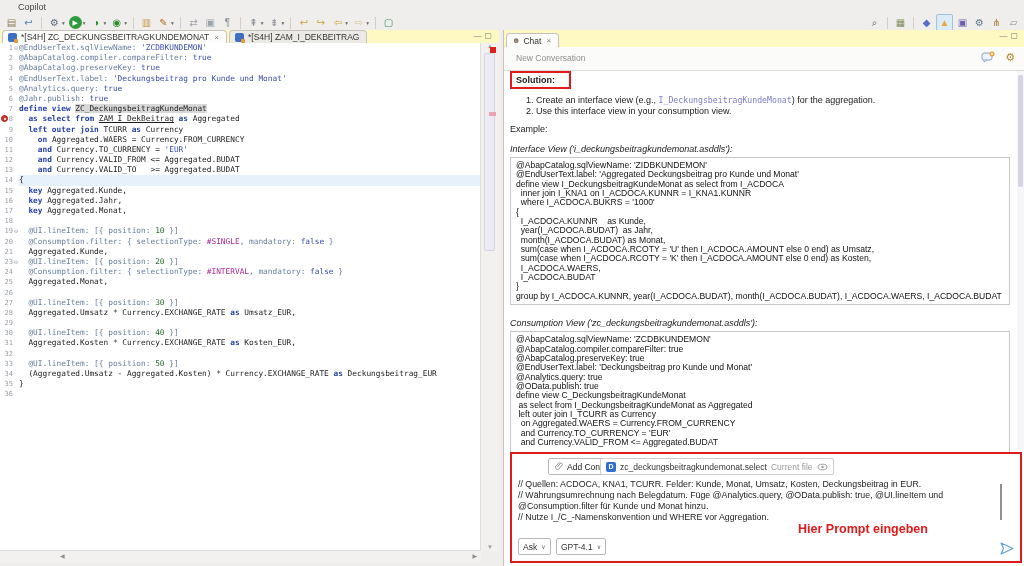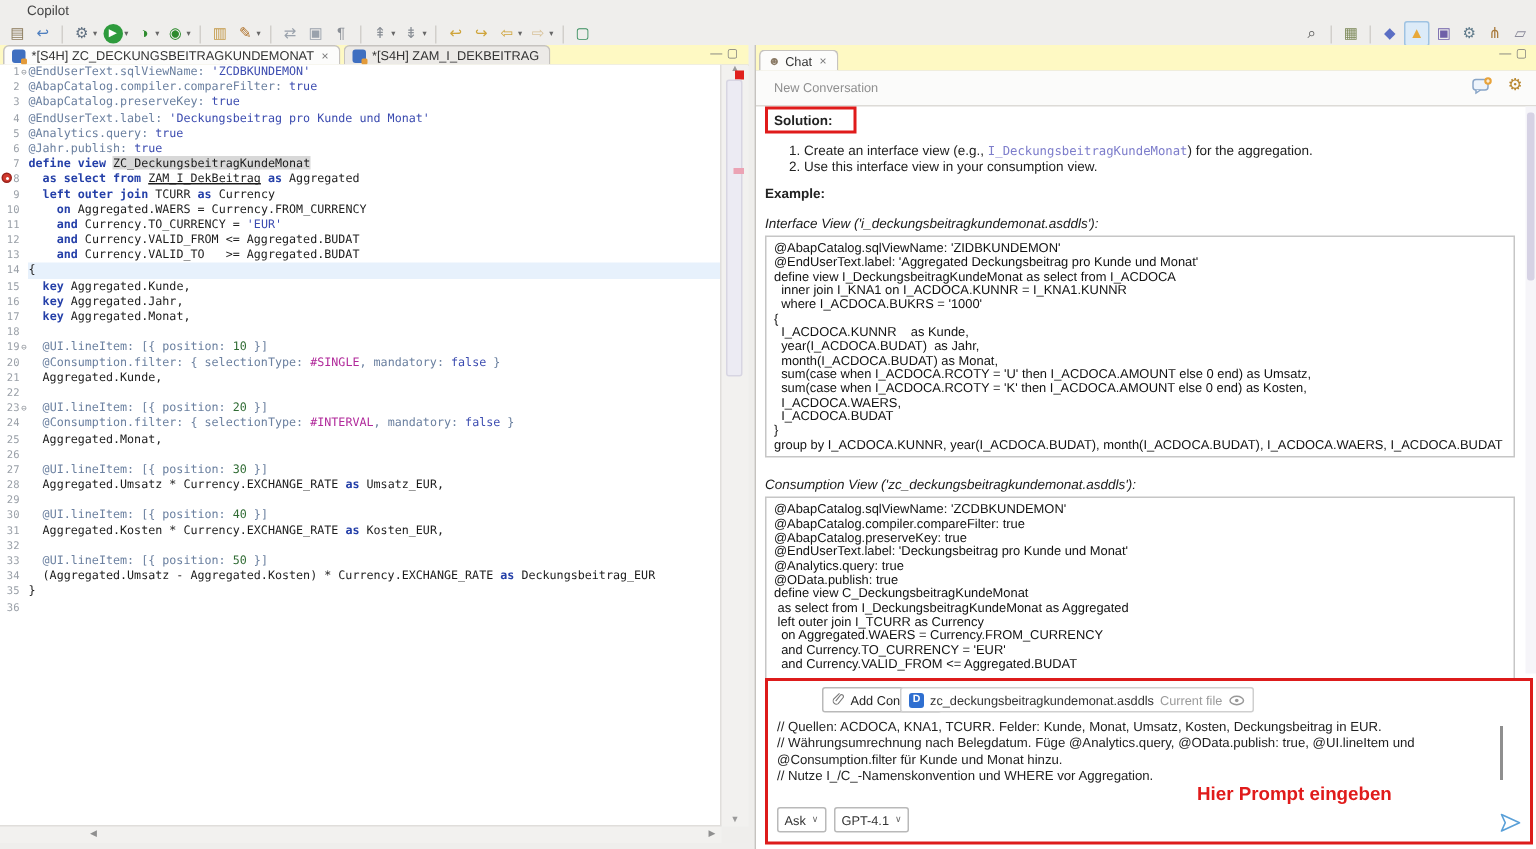--- a/index.html
+++ b/index.html
@@ -53,21 +53,21 @@
   #chat .tab{height:13px;}
   .chat-ico{font-size:8px;color:#8a7a66;margin-right:3px;}
   .chat-head{position:absolute;left:0;top:17px;right:0;height:23px;background:#fbfbfa;border-bottom:1px solid #dddbd7;}
   .chat-head .title{position:absolute;left:12px;top:6px;font-size:8.5px;color:#8f8f8f;}
   .chat-head .hicons{position:absolute;right:10px;top:4px;display:flex;gap:10px;align-items:center;}
   .gear{font-size:11px;color:#b8862e;line-height:12px;}
   .chat-body{position:absolute;left:4px;top:40px;width:508px;height:382px;overflow:hidden;font-size:9px;color:#222;}
   .sol-box{display:inline-block;border:2px solid #e01b1b;padding:2px 14px 2px 4px;margin:1px 0 0 2px;font-weight:bold;font-size:9px;}
   .steps{margin:6px 0 0 18px;line-height:10.5px;}
   .steps .mono{font-family:"DejaVu Sans Mono",monospace;font-size:8.2px;color:#7d7dcb;}
-  .example{margin:8px 0 0 2px;font-weight:bold;}
+  .example{margin:8px 0 0 2px;font-weight:normal;}
   .code-head{margin:10px 0 3px 2px;font-style:italic;color:#1a1a1a;}
   .code-head2{margin:13px 0 3px 2px;font-style:italic;color:#1a1a1a;}
   .codeblock{margin:0 6px 0 2px;border:1px solid #c6c6c6;background:#fff;padding:3px 5px;
              font-size:8.6px;line-height:9.35px;color:#111;}
   .chat-scroll{position:absolute;right:1px;top:41px;width:7px;height:378px;background:#f6f5f9;}
   .chat-scroll .thumb{position:absolute;left:1px;top:4px;width:5px;height:112px;background:#d6d2e4;border-radius:2px;}
   
   .prompt-box{position:absolute;left:6px;top:422px;width:508px;height:107px;border:2px solid #dd1b1b;background:#fff;z-index:5;}
   .pb-btn{position:absolute;left:6px;top:4px;height:15px;display:inline-flex;align-items:center;gap:3px;
           border:1px solid #b9b9b9;border-radius:2px;padding:0 6px;font-size:8.5px;color:#222;background:#fff;margin-left:30px;}
@@ -223,21 +223,20 @@
         <div class="ed-line"><span class="ln">12</span><span class="fold"></span><span class="tk-t">    </span><span class="tk-k">and </span><span class="tk-t">Currency.VALID_FROM &lt;= Aggregated.BUDAT</span></div>
         <div class="ed-line"><span class="ln">13</span><span class="fold"></span><span class="tk-t">    </span><span class="tk-k">and </span><span class="tk-t">Currency.VALID_TO   &gt;= Aggregated.BUDAT</span></div>
         <div class="ed-line cur"><span class="ln">14</span><span class="fold"></span><span class="tk-t">{</span></div>
         <div class="ed-line"><span class="ln">15</span><span class="fold"></span><span class="tk-t">  </span><span class="tk-k">key </span><span class="tk-t">Aggregated.Kunde,</span></div>
         <div class="ed-line"><span class="ln">16</span><span class="fold"></span><span class="tk-t">  </span><span class="tk-k">key </span><span class="tk-t">Aggregated.Jahr,</span></div>
         <div class="ed-line"><span class="ln">17</span><span class="fold"></span><span class="tk-t">  </span><span class="tk-k">key </span><span class="tk-t">Aggregated.Monat,</span></div>
         <div class="ed-line"><span class="ln">18</span><span class="fold"></span></div>
         <div class="ed-line"><span class="ln">19</span><span class="fold">⊖</span><span class="tk-t">  </span><span class="tk-a">@UI.lineItem: [{ position: </span><span class="tk-n">10</span><span class="tk-a"> }]</span></div>
         <div class="ed-line"><span class="ln">20</span><span class="fold"></span><span class="tk-t">  </span><span class="tk-a">@Consumption.filter: { selectionType: </span><span class="tk-e">#SINGLE</span><span class="tk-a">, mandatory: </span><span class="tk-v">false</span><span class="tk-a"> }</span></div>
         <div class="ed-line"><span class="ln">21</span><span class="fold"></span><span class="tk-t">  Aggregated.Kunde,</span></div>
-        <div class="ed-line"><span class="ln">22</span><span class="fold"></span></div>
         <div class="ed-line"><span class="ln">23</span><span class="fold">⊖</span><span class="tk-t">  </span><span class="tk-a">@UI.lineItem: [{ position: </span><span class="tk-n">20</span><span class="tk-a"> }]</span></div>
         <div class="ed-line"><span class="ln">24</span><span class="fold"></span><span class="tk-t">  </span><span class="tk-a">@Consumption.filter: { selectionType: </span><span class="tk-e">#INTERVAL</span><span class="tk-a">, mandatory: </span><span class="tk-v">false</span><span class="tk-a"> }</span></div>
         <div class="ed-line"><span class="ln">25</span><span class="fold"></span><span class="tk-t">  Aggregated.Monat,</span></div>
         <div class="ed-line"><span class="ln">26</span><span class="fold"></span></div>
         <div class="ed-line"><span class="ln">27</span><span class="fold"></span><span class="tk-t">  </span><span class="tk-a">@UI.lineItem: [{ position: </span><span class="tk-n">30</span><span class="tk-a"> }]</span></div>
         <div class="ed-line"><span class="ln">28</span><span class="fold"></span><span class="tk-t">  Aggregated.Umsatz * Currency.EXCHANGE_RATE </span><span class="tk-k">as </span><span class="tk-t">Umsatz_EUR,</span></div>
         <div class="ed-line"><span class="ln">29</span><span class="fold"></span></div>
         <div class="ed-line"><span class="ln">30</span><span class="fold"></span><span class="tk-t">  </span><span class="tk-a">@UI.lineItem: [{ position: </span><span class="tk-n">40</span><span class="tk-a"> }]</span></div>
         <div class="ed-line"><span class="ln">31</span><span class="fold"></span><span class="tk-t">  Aggregated.Kosten * Currency.EXCHANGE_RATE </span><span class="tk-k">as </span><span class="tk-t">Kosten_EUR,</span></div>
         <div class="ed-line"><span class="ln">32</span><span class="fold"></span></div>
@@ -334,21 +333,21 @@
 
     <div class="prompt-box">
       <div class="pb-btn">
         <svg width="9" height="11">
           <path d="M2.5 7.5 L6.5 2.5 a1.6 1.6 0 0 1 2 2 L4.5 9.5 a2.6 2.6 0 0 1-3.6-3.6 L5.5 1.5" fill="none" stroke="#7a7a7a" stroke-width="0.9" transform="scale(0.85)"></path>
         </svg>
         <span>Add Context...</span>
       </div>
       <div class="pb-chip">
         <span class="chip-d">D</span>
-        <span>zc_deckungsbeitragkundemonat.asddls</span>
+        <span>zc_deckungsbeitragkundemonat.select</span>
         <span class="chip-badge">Current file</span>
         <svg width="11" height="8">
           <ellipse cx="5.5" cy="4" rx="4.5" ry="2.8" fill="none" stroke="#999"></ellipse>
           <circle cx="5.5" cy="4" r="1.2" fill="#999"></circle>
         </svg>
       </div>
       <div class="pb-text" id="prompt-lines">
           <div>// Quellen: ACDOCA, KNA1, TCURR. Felder: Kunde, Monat, Umsatz, Kosten, Deckungsbeitrag in EUR.</div>
           <div>// Währungsumrechnung nach Belegdatum. Füge @Analytics.query, @OData.publish: true, @UI.lineItem und @Consumption.filter für Kunde und Monat hinzu.</div>
           <div>// Nutze I_/C_-Namenskonvention und WHERE vor Aggregation.</div>

